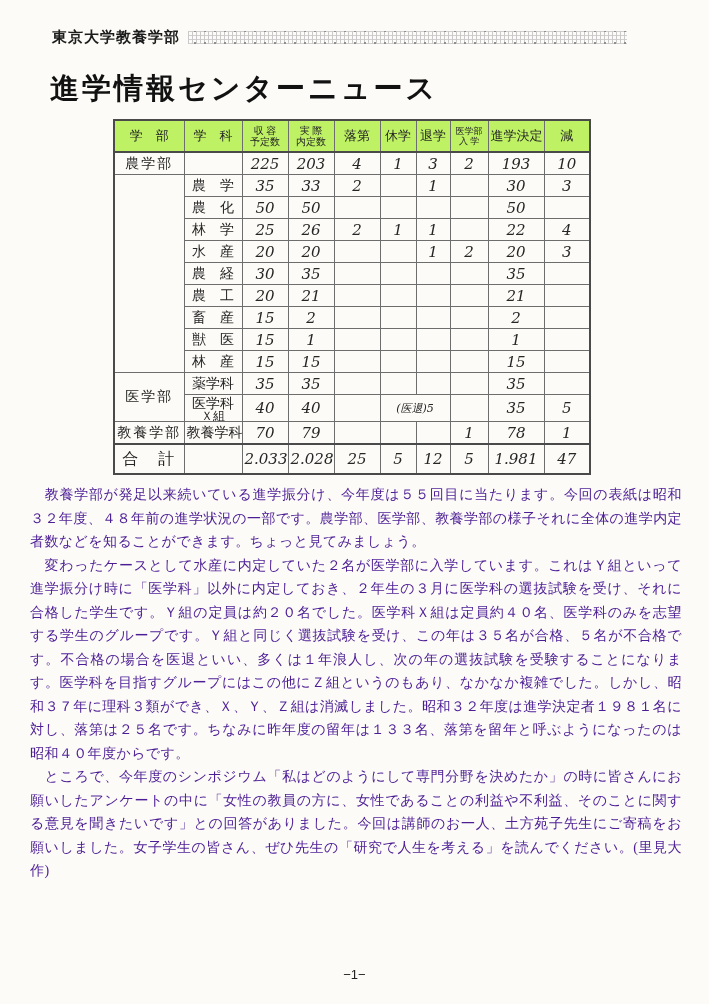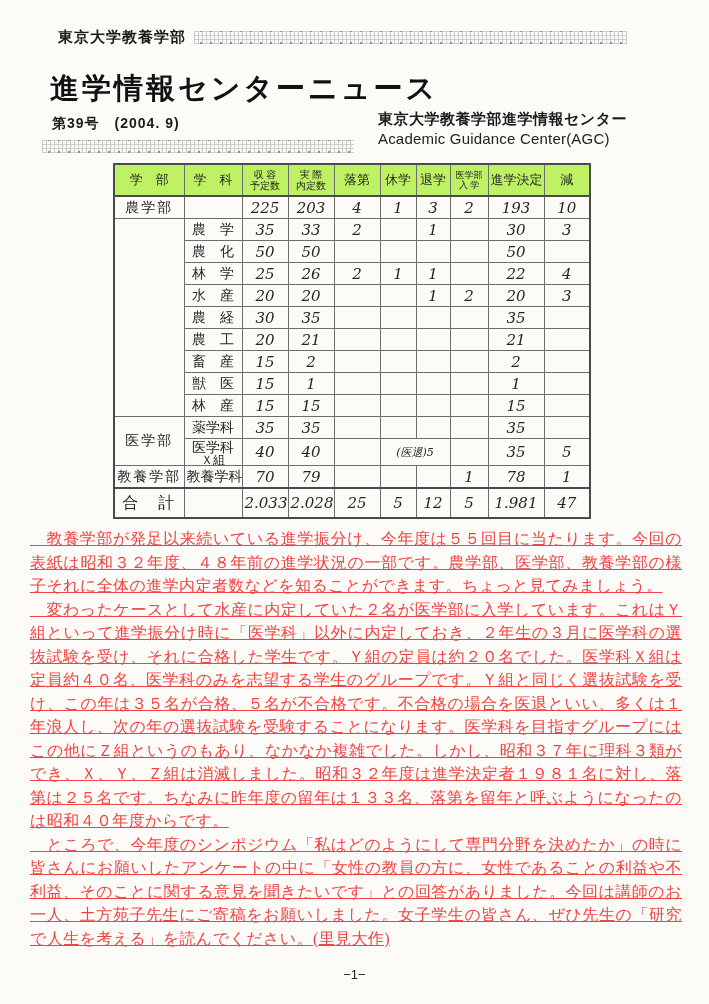--- a/index.html
+++ b/index.html
@@ -7,21 +7,21 @@
     width:709px;height:1004px;position:relative;overflow:hidden;
     background:#fcfbf7;
     font-family:"Liberation Serif","DejaVu Serif",serif;
     color:#1c1c1c;
   }
   
   .hdr{padding:28px 82px 0 52px;}
   .hdr-row1{display:flex;align-items:center;gap:8px;}
   .org{
     font-family:"Liberation Sans","DejaVu Sans",sans-serif;
-    font-weight:bold;font-size:15px;letter-spacing:1px;white-space:nowrap;margin-left:6px;
+    font-weight:bold;font-size:15px;letter-spacing:1px;white-space:nowrap;
   }
   .band{
     height:13px;flex:1;
     background-image:
       radial-gradient(circle,#8d8d8d 1.1px,rgba(0,0,0,0) 1.5px),
       repeating-linear-gradient(90deg,#c9c9c9 0 1px,rgba(0,0,0,0) 1px 4px),
       repeating-linear-gradient(0deg,#cfcfcf 0 1px,rgba(0,0,0,0) 1px 4px);
     background-size:10px 13px,auto,auto;
     background-position:2px 6px,0 0,0 0;
   }
@@ -71,48 +71,38 @@
   td.annot{font-size:11px;font-style:italic;}
   
   td.c2,th.c2{border-left:2px solid #4a4a4a;}
   td.c3,th.c3,td.c4,th.c4,td.c5,th.c5{border-left:1px dotted #9a9a9a;}
   tr.total td{height:28px;border-top:2px solid #4a4a4a;font-size:15px;}
   tr.total td.faculty{font-size:16px;}
   tr.xrow td{height:24px;}
   
   .bodytext{padding:8px 27px 0 30px;}
   .bodytext p{
-    margin:0;font-size:16px;line-height:23.5px;letter-spacing:.4px;
-    text-align:justify;color:#ef4444;text-decoration:underline;
+    margin:0;font-size:14px;line-height:23.5px;letter-spacing:.4px;
+    text-align:justify;color:#4c1d95;
   }
   
   .footer{
     position:absolute;left:0;right:0;bottom:22px;text-align:center;
     font-family:"Liberation Sans","DejaVu Sans",sans-serif;font-size:13px;color:#222;
   }
 </style>
 </head>
 <body>
 
 <div class="hdr">
   <div class="hdr-row1">
     <span class="org">東京大学教養学部</span>
     <span class="band"></span>
   </div>
   <h1 class="title">進学情報センターニュース</h1>
-  <div class="hdr-row3">
-    <div>
-      <div class="issue">第39号　(2004. 9)</div>
-      <div class="band band2"></div>
-    </div>
-    <div class="center-block">
-      <div class="center-ja">東京大学教養学部進学情報センター</div>
-      <div class="center-en">Academic Guidance Center(AGC)</div>
-    </div>
-  </div>
 </div>
 
 <div class="tbl-wrap">
   <table class="results">
     <colgroup>
       <col style="width:70px">
         <col style="width:58px">
         <col style="width:46px">
         <col style="width:46px">
       <col style="width:46px">

